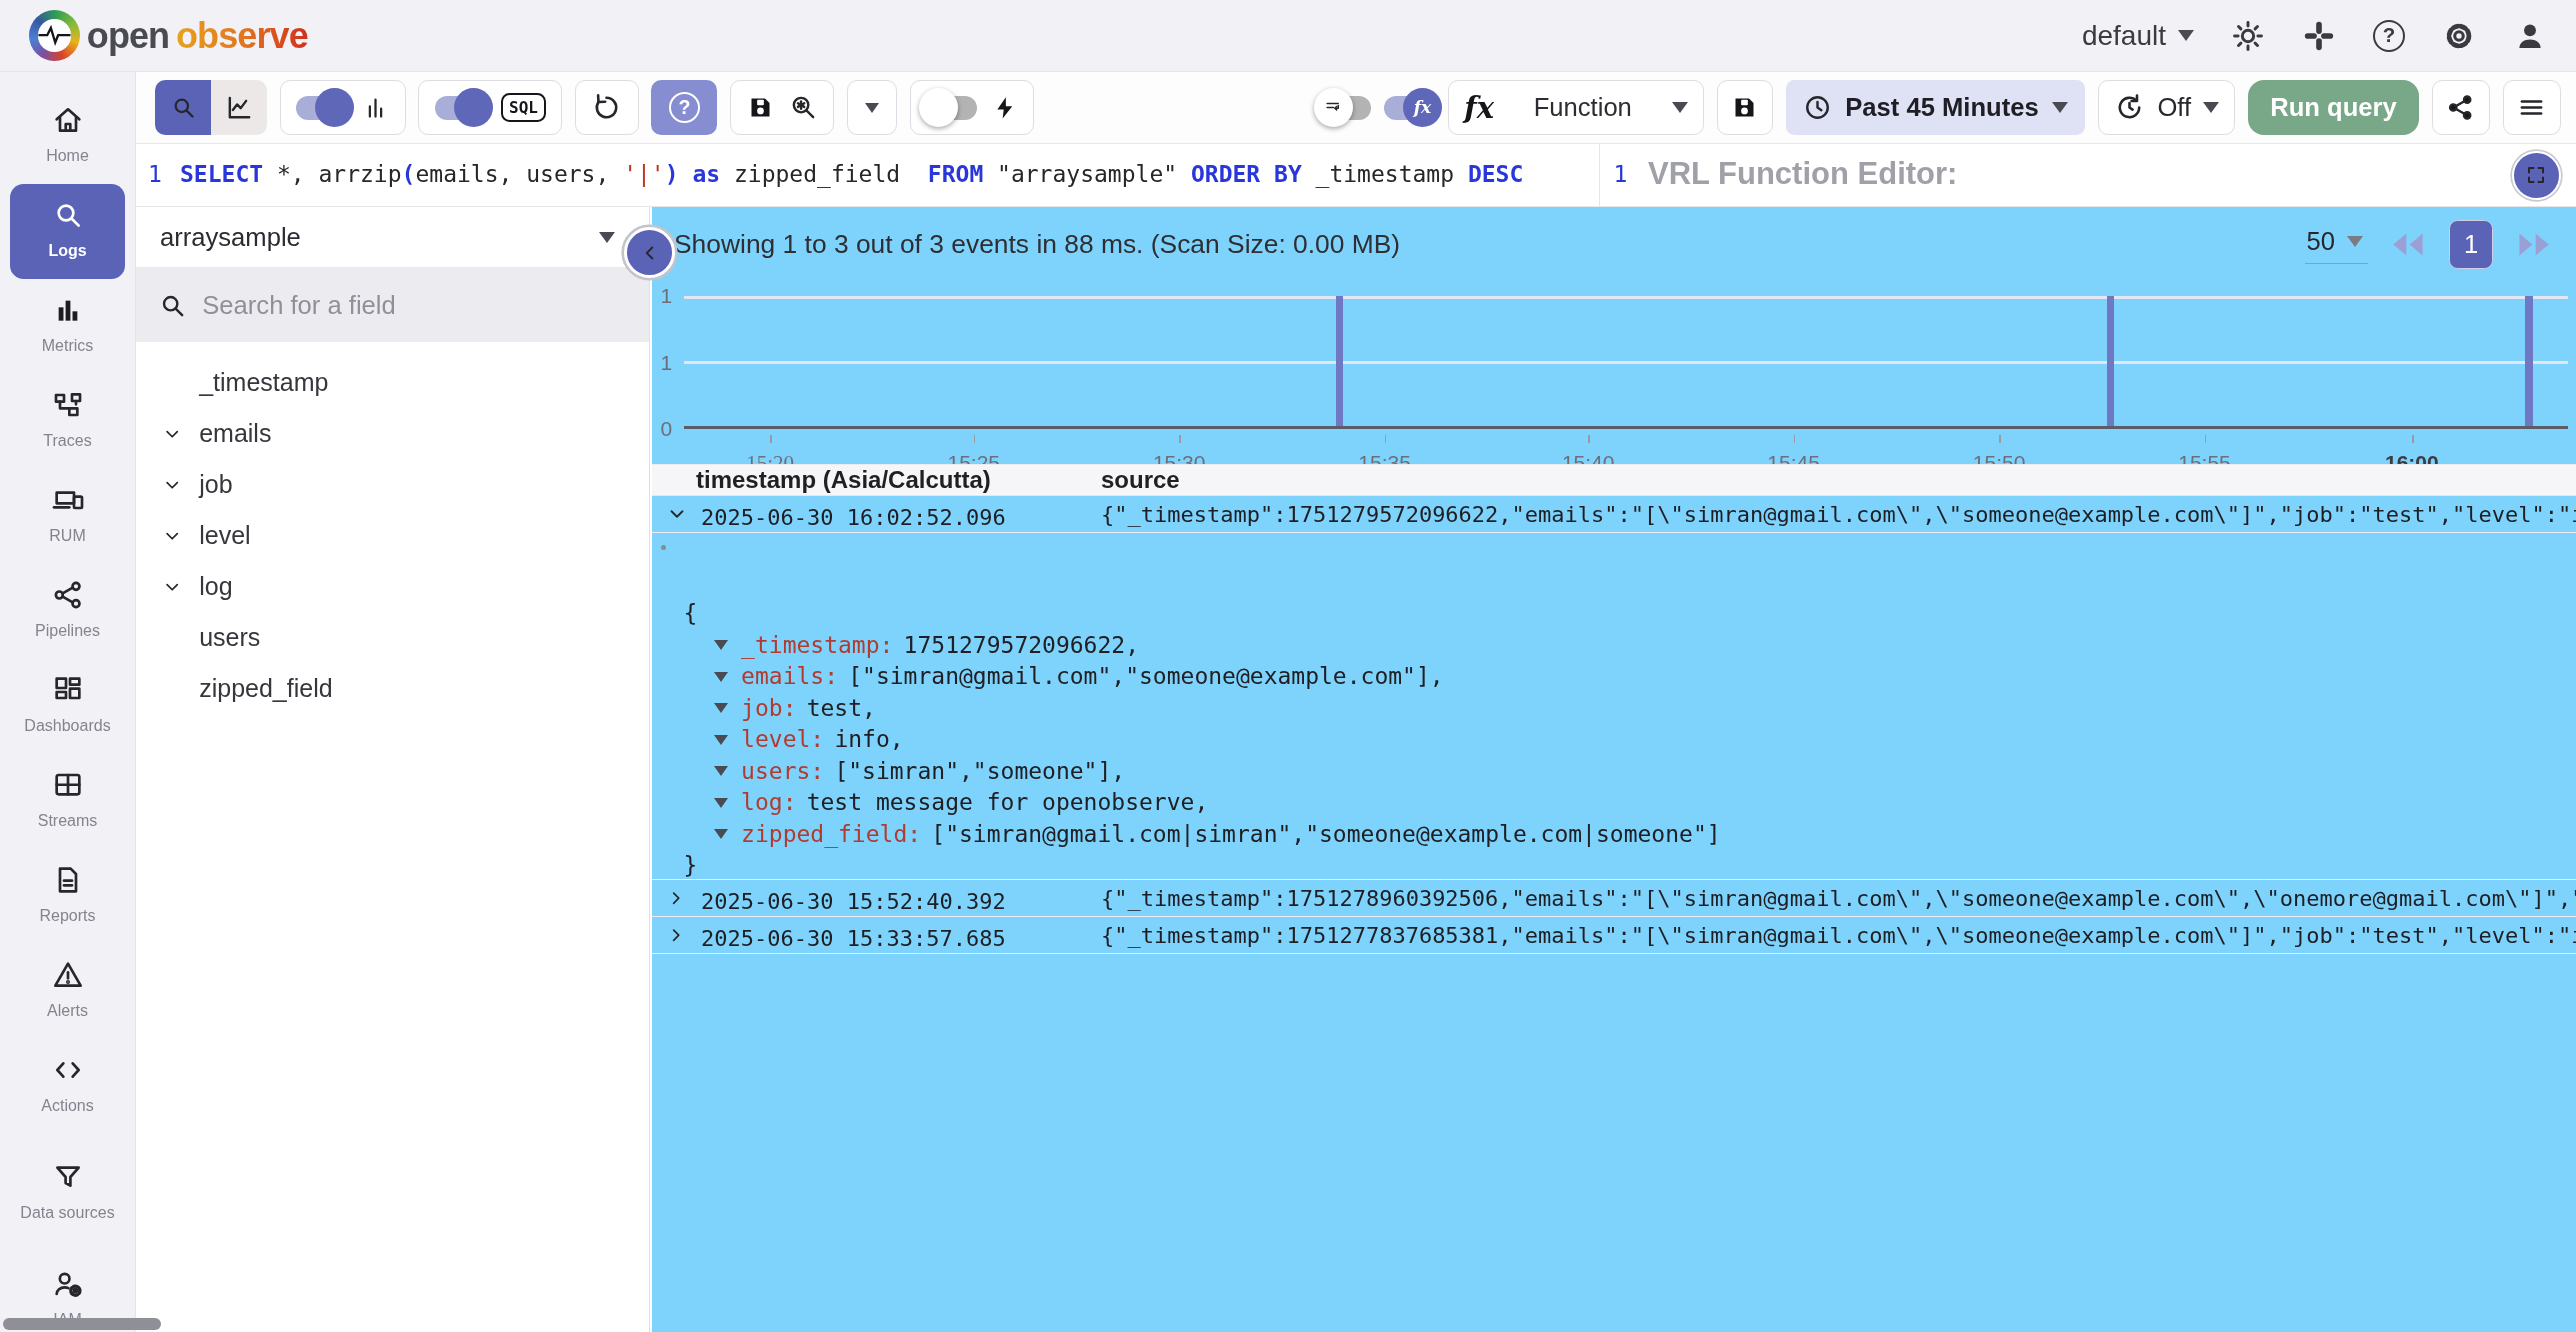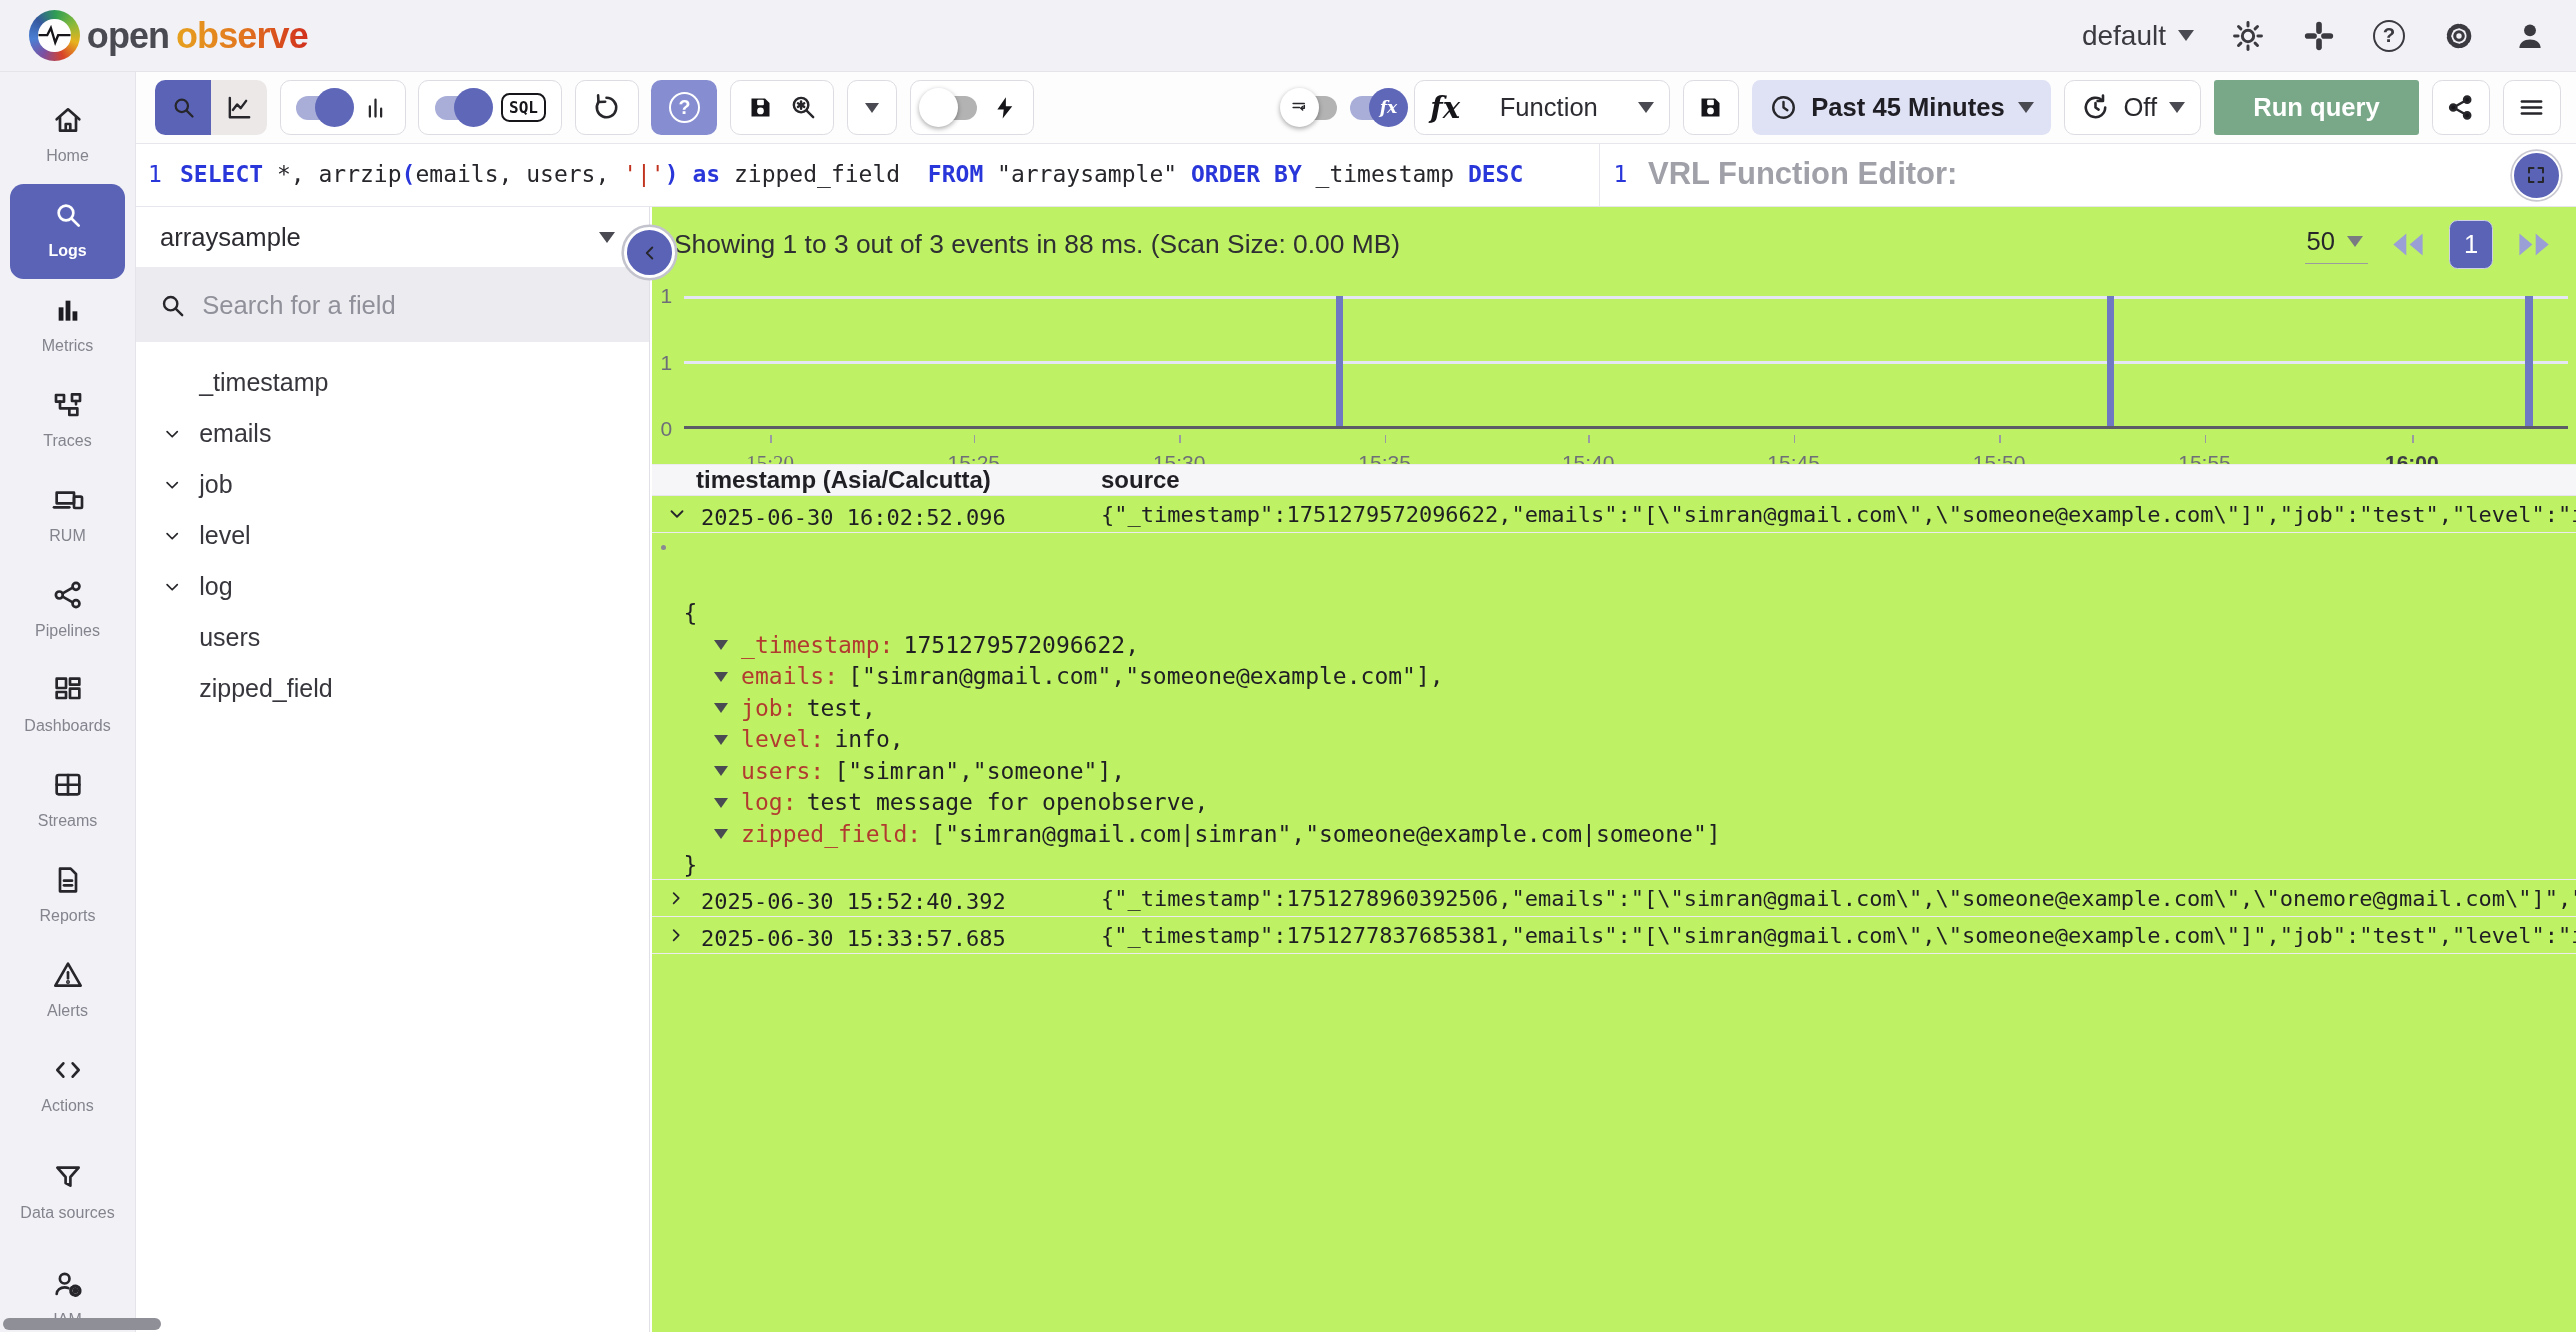--- a/index.html
+++ b/index.html
@@ -51,22 +51,22 @@
            display:flex; align-items:center; justify-content:center; cursor:pointer; }
   .q-mark { width:31px; height:31px; border:2.6px solid #fff; border-radius:50%; display:flex;
             align-items:center; justify-content:center; font-size:19.6px; font-weight:700; }
   .caret { width:0; height:0; border-left:8.5px solid transparent; border-right:8.5px solid transparent;
            border-top:11px solid #4a4a52; }
   .tb-right { margin-left:auto; display:flex; align-items:center; gap:12.8px; }
   .fx-italic { font-family:"DejaVu Serif",serif; font-style:italic; font-weight:700; }
   .fn-select { font-size:25.6px; color:#2c2c32; }
   .time-pill { height:55px; background:#dfe1f4; border-radius:8.5px; display:flex; align-items:center;
                gap:13.6px; padding:0 17px; font-size:25.6px; font-weight:600; color:#1e1e24; cursor:pointer; }
-  .run-btn { height:55px; background:#78a888; border-radius:3px; color:#fff; font-size:25.6px;
-             font-weight:700; display:flex; align-items:center; padding:0 39px; cursor:pointer; }
+  .run-btn { height:55px; background:#78a888; border-radius:16px; color:#fff; font-size:25.6px;
+             font-weight:700; display:flex; align-items:center; padding:0 22px; cursor:pointer; }
 
   
   #query-row { position:absolute; left:136px; top:144px; right:0; height:63px; background:#fff;
                border-bottom:1.7px solid #e6e6ec; }
   .sql-pane { position:absolute; left:0; top:0; width:1463px; height:100%; overflow:hidden; cursor:text; }
   .mono { font-family:"DejaVu Sans Mono",monospace; }
   .ln { position:absolute; left:12px; top:17px; font-size:23px; color:#2936d9; }
   .sql-line { position:absolute; left:44px; top:17px; font-size:23px; white-space:pre; color:#26262b; }
   .kw { color:#2936d9; font-weight:700; }
   .str { color:#c2331f; }
@@ -100,21 +100,21 @@
   .search-row input::placeholder { color:#90909a; }
   .flist { padding-top:15.3px; }
   .field { height:51px; display:flex; align-items:center; padding-left:19px; gap:10.2px; cursor:pointer; }
   .fchev { width:34px; display:flex; justify-content:center; }
   .fname { font-size:25px; color:#36363c; }
   .collapse-btn { position:absolute; left:624px; top:227px; width:51px; height:51px; border-radius:50%;
                   background:#5b63b7; border:3.4px solid #fff; box-shadow:0 0 0 2.6px #c3c3cd;
                   display:flex; align-items:center; justify-content:center; cursor:pointer; z-index:5; }
 
   
-  #main { position:absolute; left:652px; top:207px; right:0; bottom:0; background:#bef264; }
+  #main { position:absolute; left:652px; top:207px; right:0; bottom:0; background:#7dd3fc; }
   .res-head { position:absolute; left:0; right:0; top:0; height:75px; display:flex; align-items:center;
               justify-content:space-between; padding:0 24px 0 22px; }
   .summary { font-size:26.4px; color:#2e2e33; }
   .pager { display:flex; align-items:center; gap:22px; }
   .psize { display:flex; align-items:center; gap:12px; font-size:25.6px; color:#26262b;
            border-bottom:1.7px solid #9a9aa1; padding:1.7px 5.1px 6.8px 1.7px; cursor:pointer; }
   .dbl { cursor:pointer; }
   .pnum { width:44px; height:49px; background:#5b63b7; border:1.7px solid #cdd0e6; border-radius:8.5px;
           color:#fff; font-size:25.6px; display:flex; align-items:center; justify-content:center; cursor:pointer; }
 

